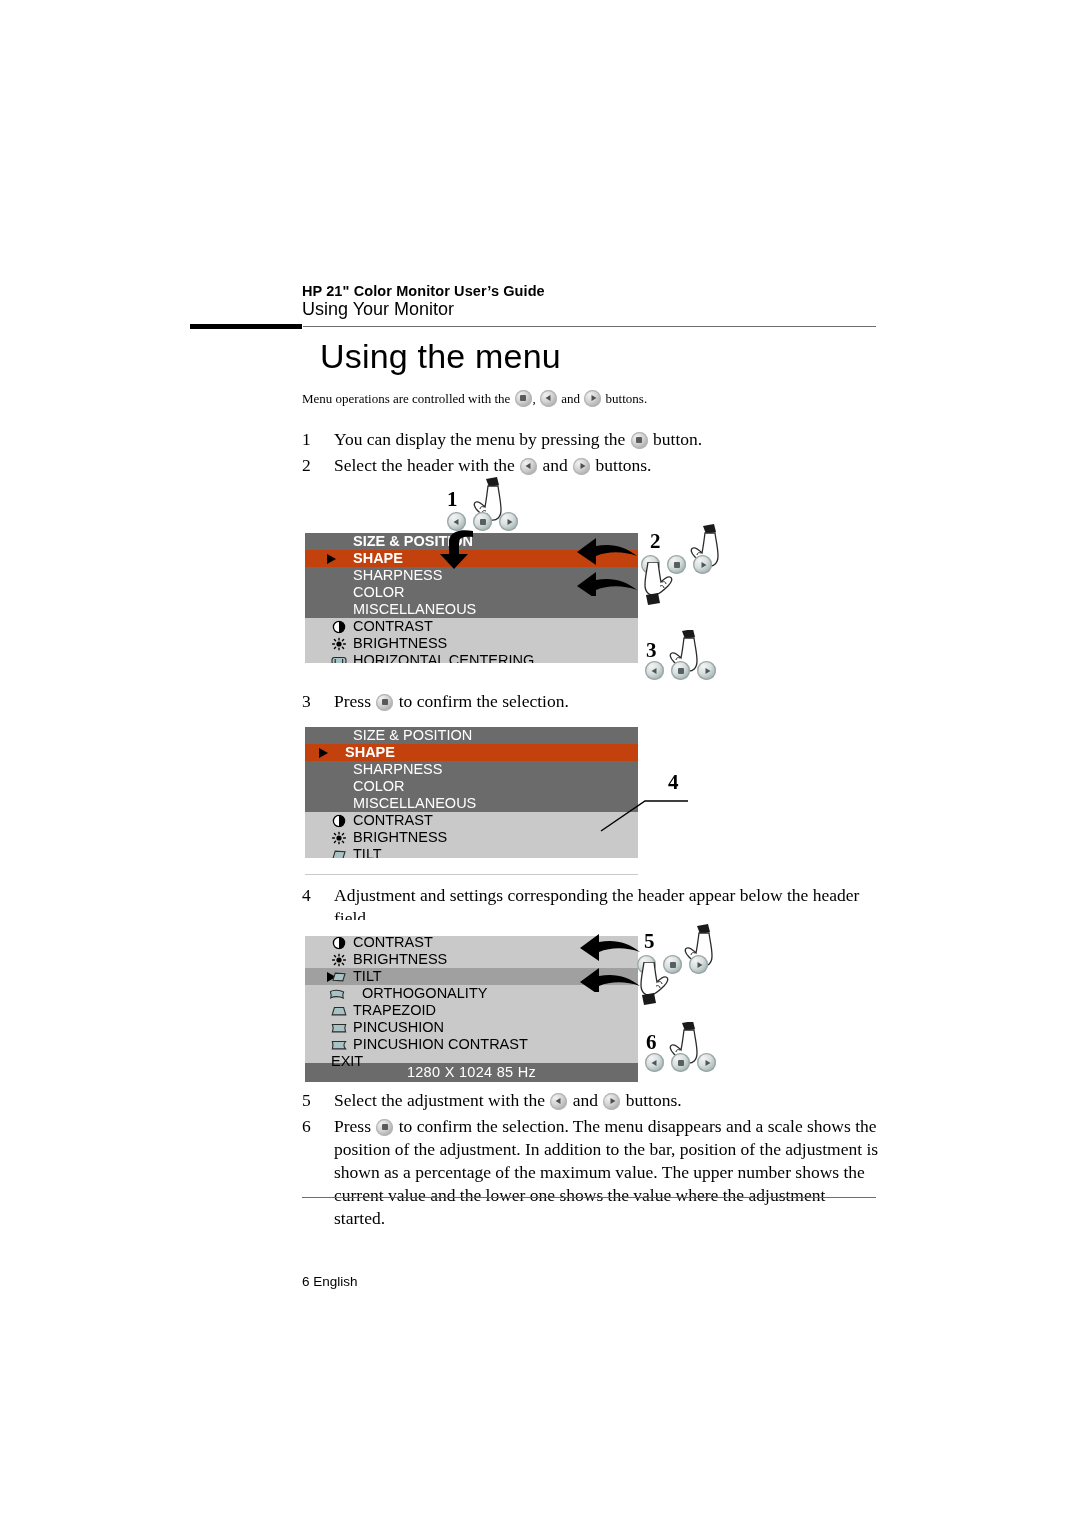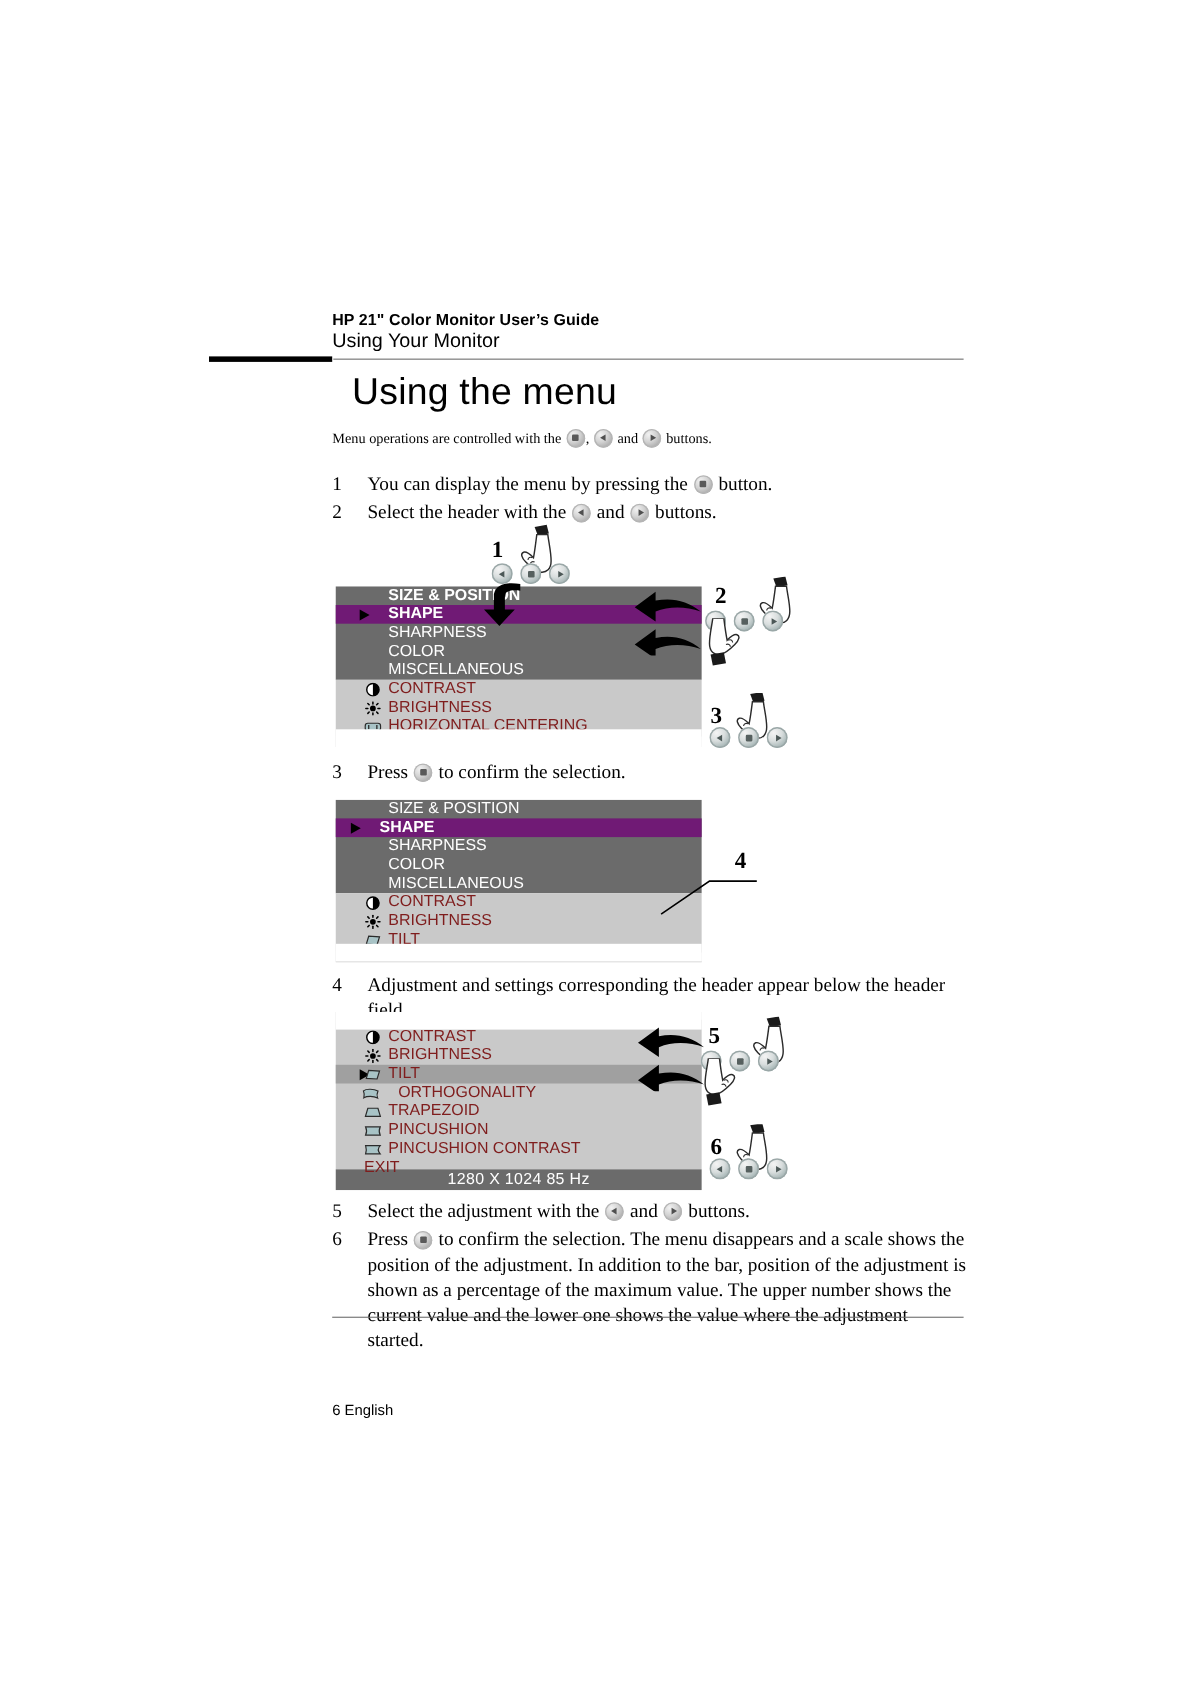--- a/index.html
+++ b/index.html
@@ -156,26 +156,26 @@
   .osd-row {
     position: relative;
     height: 17px;
     font-size: 14.5px;
     line-height: 17px;
     white-space: nowrap;
   }
   .osd-row.hdrrow { color: #ffffff; padding-left: 48px; }
   .osd-row.hdrrow.title { font-weight: bold; }
   .osd-row.hdrrow.sel {
-    background: #701a75;
+    background: #c2410c;
     color: #ffffff;
     font-weight: bold;
   }
   .osd-row.itemrow {
-    color: #7f1d1d;
+    color: #000000;
     padding-left: 48px;
   }
   .osd-row.itemrow.sel { background: #a0a0a0; }
   .caret {
     position: absolute;
     left: 22px; top: 50%;
     transform: translateY(-50%);
     width: 0; height: 0;
     border-top: 5.5px solid transparent;
     border-bottom: 5.5px solid transparent;

